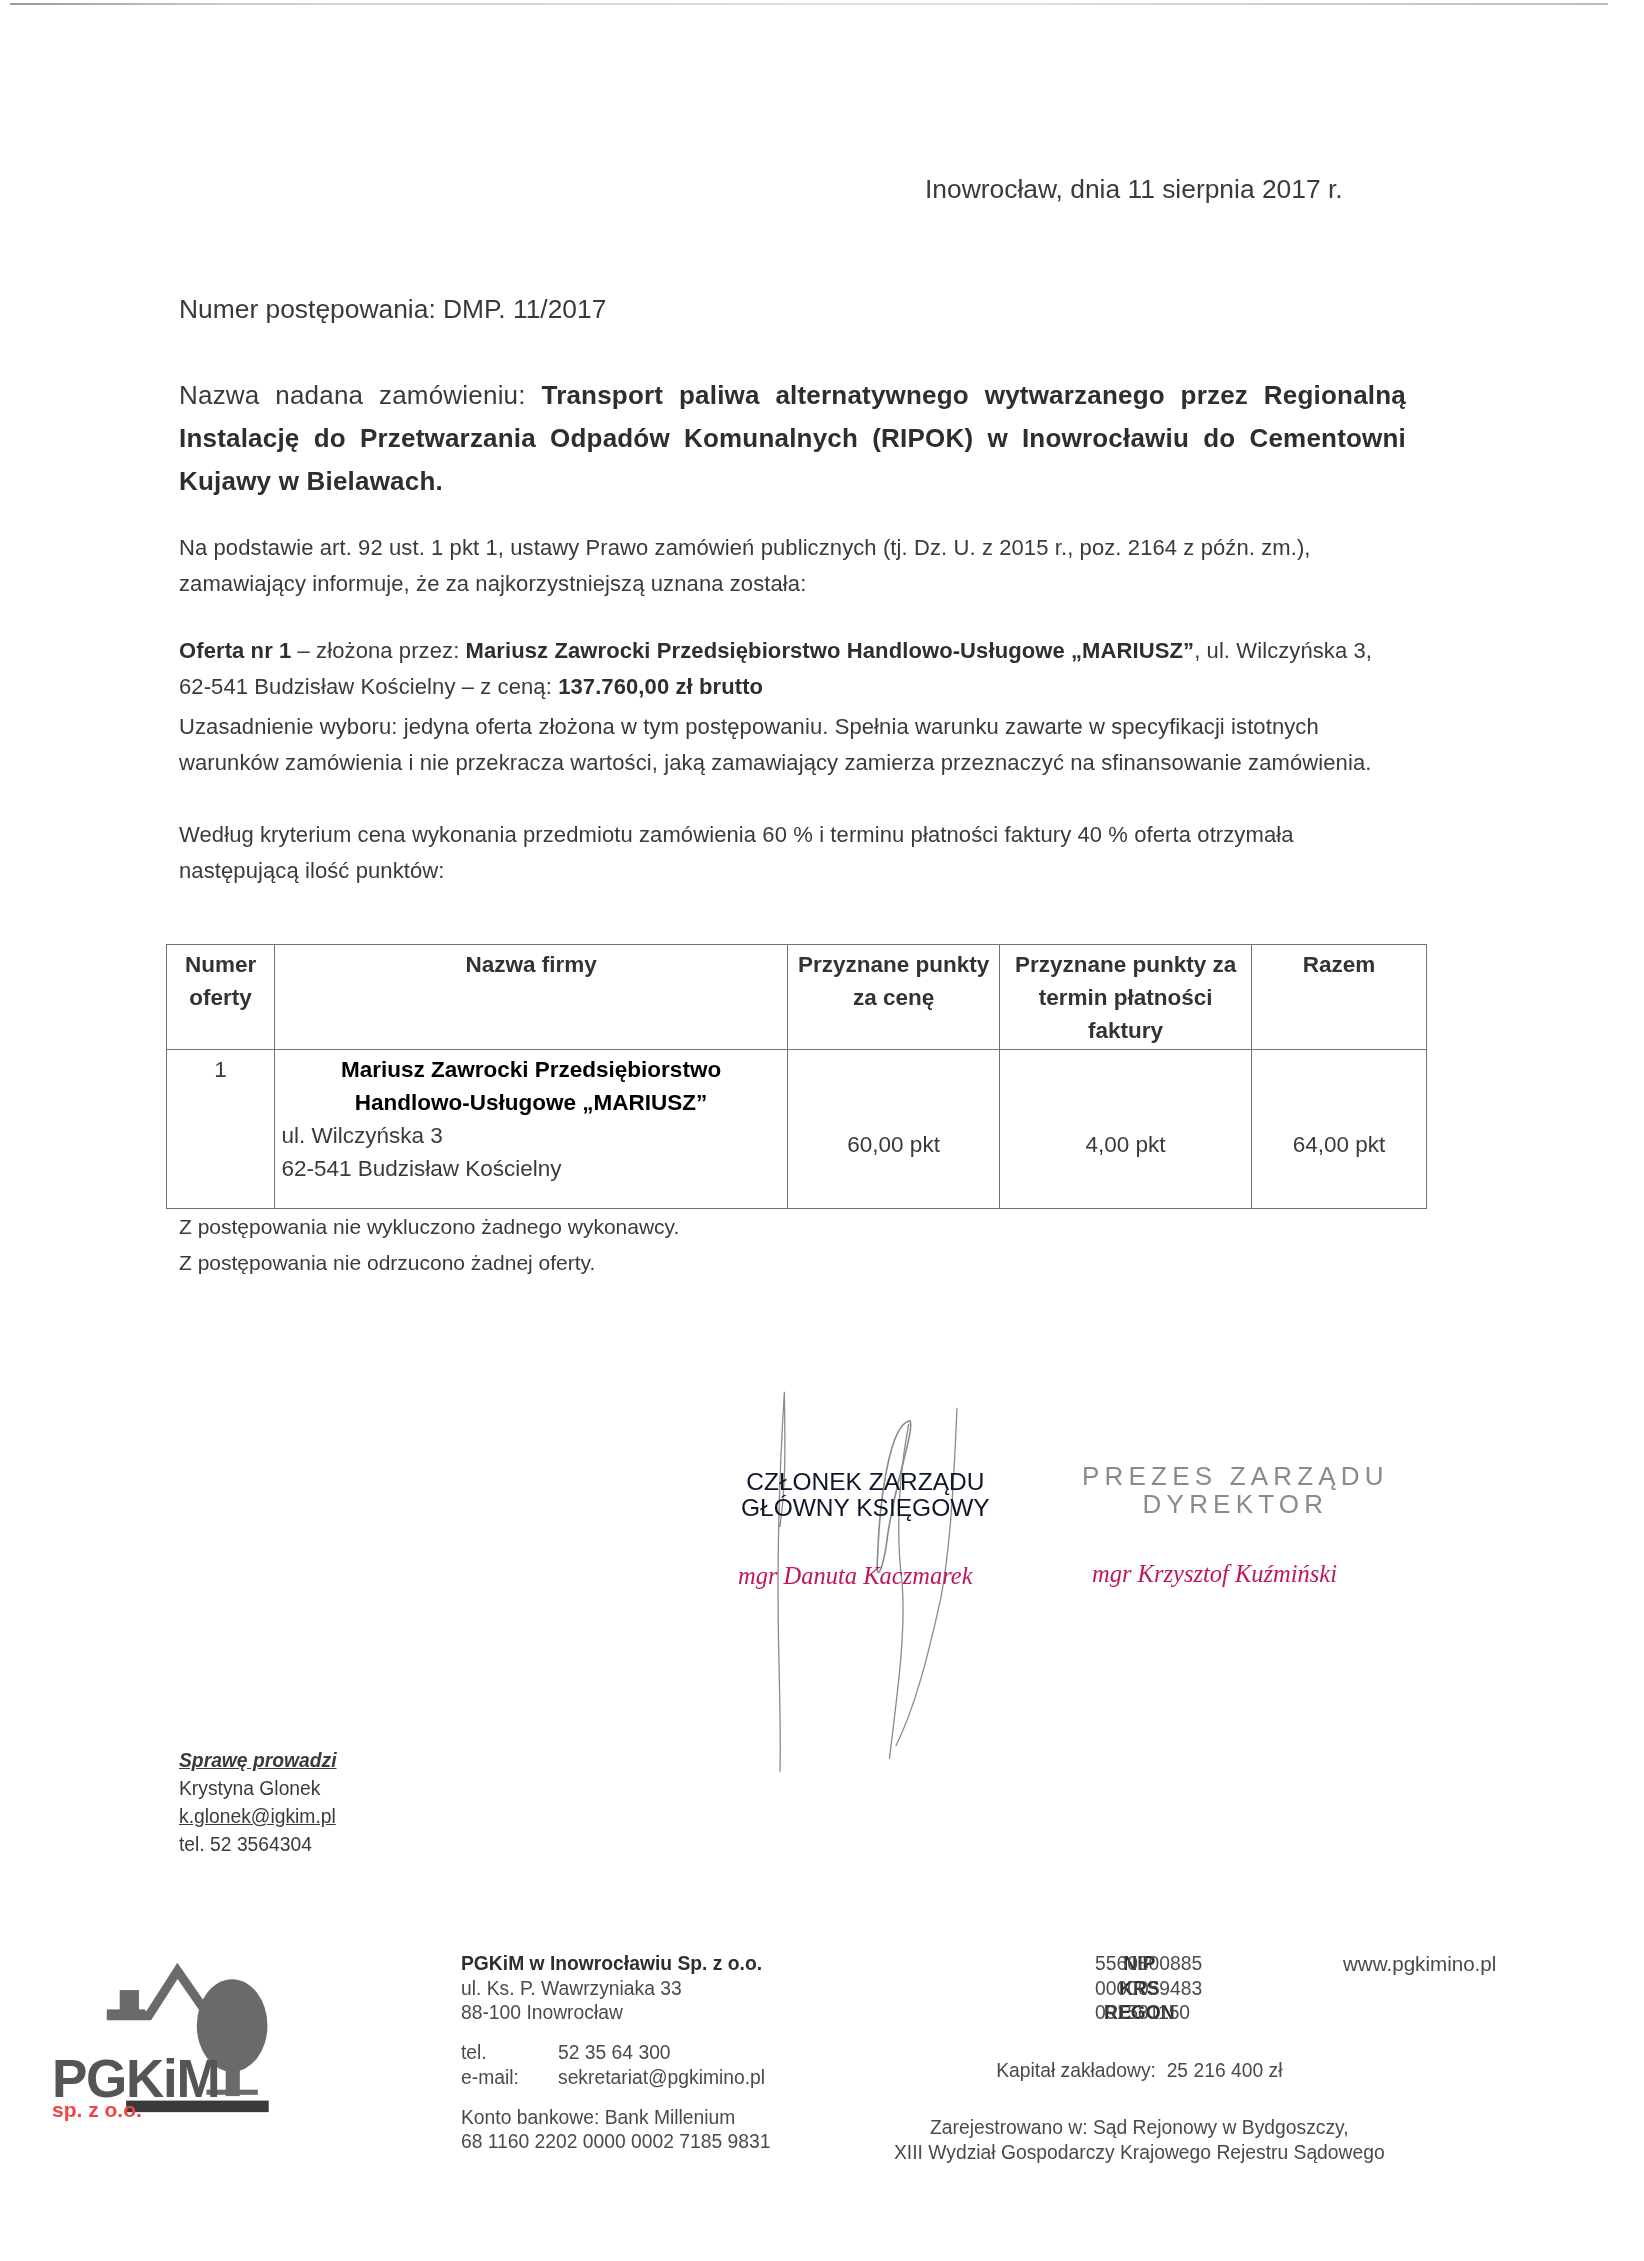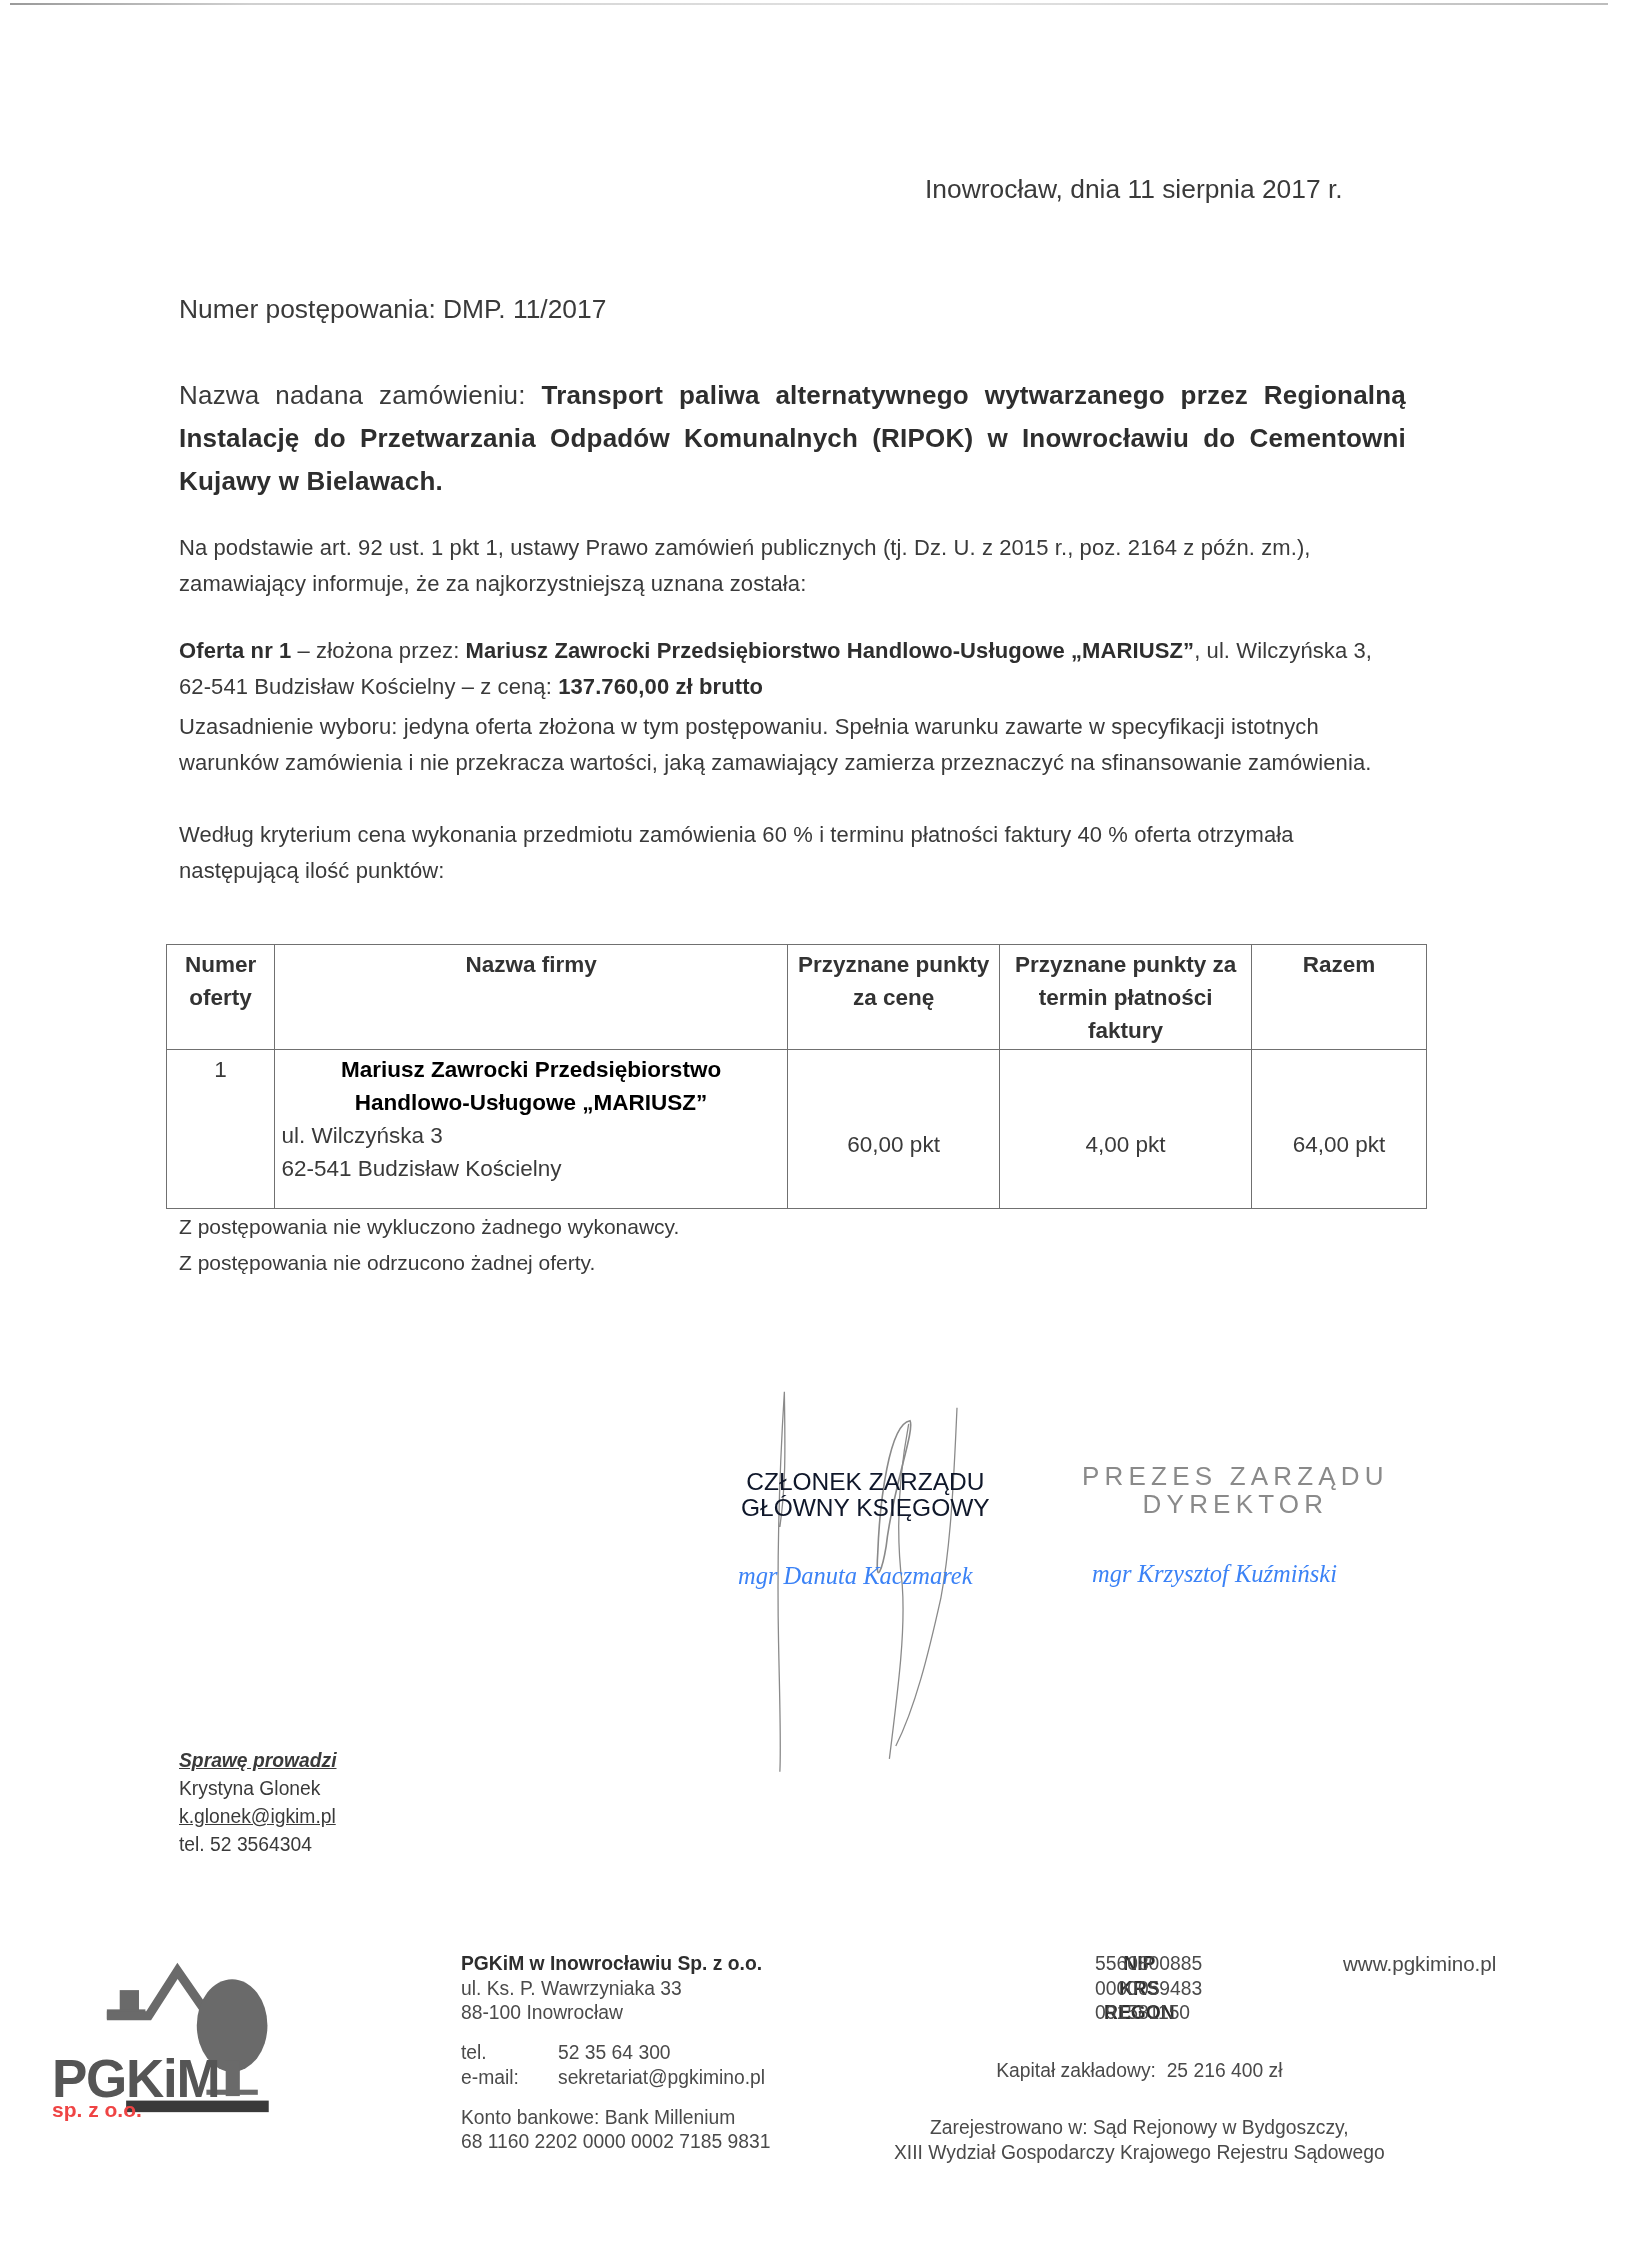--- a/index.html
+++ b/index.html
@@ -27,21 +27,21 @@
   .c4 { width: 242px; }
   .c5 { width: 164px; }
   .mid { text-align: center; vertical-align: middle !important; padding-top: 33px !important; }
   .firm-bold { font-weight: bold; color: #000000; text-align: center; }
 
   .closing { left: 179px; top: 1209px; font-size: 21px; line-height: 36px; }
 
   .stamp { position: absolute; color: #8a8a8a; text-align: center; }
   .stamp1 { left: 741px; top: 1469px; font-size: 24.5px; line-height: 26px; font-weight: normal; color: #0f172a; }
   .stamp2 { left: 1082px; top: 1462px; font-size: 26px; line-height: 28px; letter-spacing: 5.2px; color: #8a8a8a; }
-  .sig-name { position: absolute; font-family: "Liberation Serif", serif; font-style: italic; color: #3b82f6; font-size: 24.5px; }
+  .sig-name { position: absolute; font-family: "Liberation Serif", serif; font-style: italic; color: #be185d; font-size: 24.5px; }
   .signature { position: absolute; left: 709px; top: 1385px; width: 773px; height: 387px; }
 
   .contact { left: 179px; top: 1747px; font-size: 19.3px; line-height: 28px; }
   .contact .label { font-weight: bold; font-style: italic; text-decoration: underline; }
   .contact .email { text-decoration: underline; }
 
   .logo { position: absolute; left: 52px; top: 1958px; width: 296px; height: 167px; }
   .footer-col { position: absolute; font-size: 19.3px; line-height: 24.5px; color: #4a4a4a; }
   .fc1 { left: 461px; top: 1952px; }
   .fc2 { left: 894px; top: 1952px; text-align: center; }

